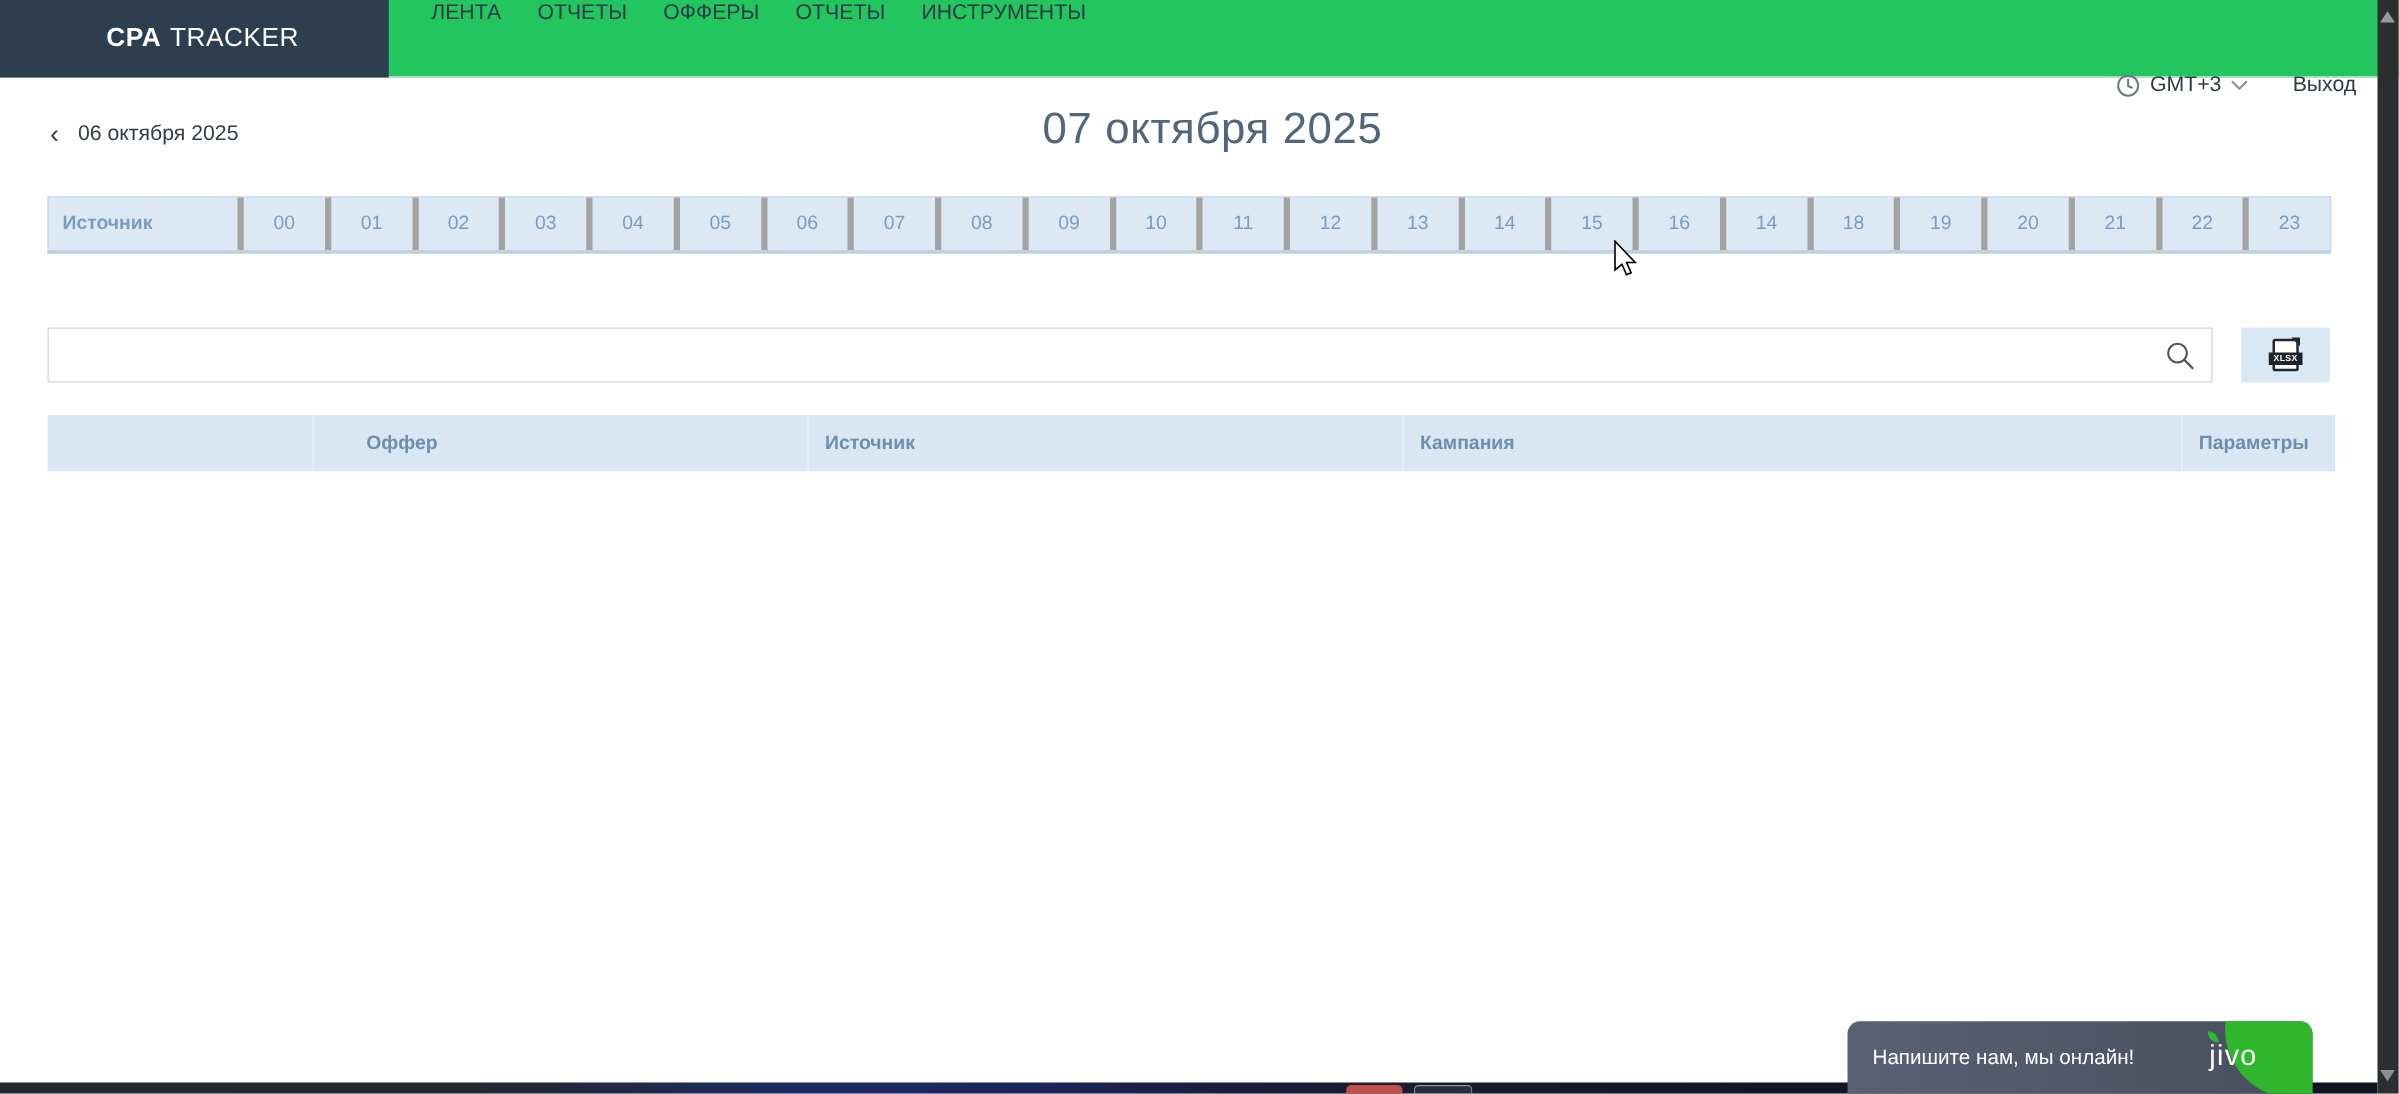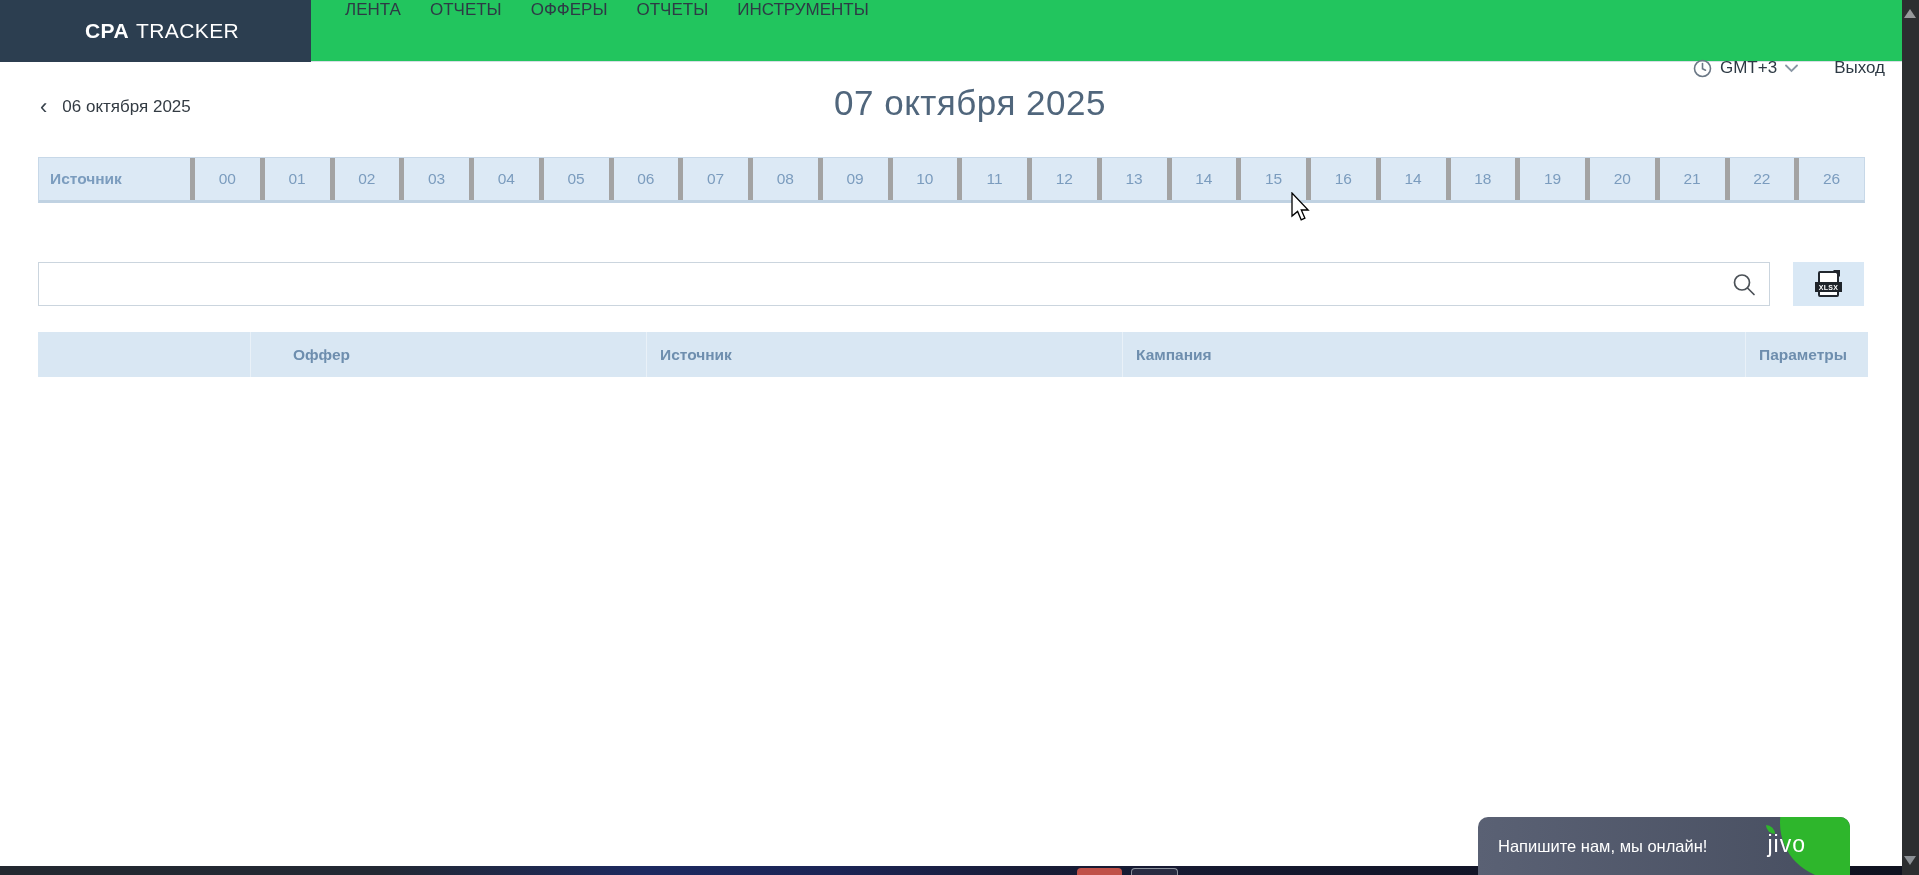--- a/index.html
+++ b/index.html
@@ -217,21 +217,21 @@
     <div class="hour-cell">13</div>
     <div class="hour-cell">14</div>
     <div class="hour-cell">15</div>
     <div class="hour-cell">16</div>
     <div class="hour-cell">14</div>
     <div class="hour-cell">18</div>
     <div class="hour-cell">19</div>
     <div class="hour-cell">20</div>
     <div class="hour-cell">21</div>
     <div class="hour-cell">22</div>
-    <div class="hour-cell">26</div>
+    <div class="hour-cell">23</div>
   </div>
 
 <div class="search-wrap">
   <input class="search-input" type="text" value="" placeholder="" style="">
   <svg class="search-icon" viewBox="0 0 26 26">
     <circle cx="11" cy="10.5" r="7.5" fill="none" stroke="#4b5157" stroke-width="1.7"></circle>
     <line x1="16.5" y1="16" x2="23" y2="22.5" stroke="#4b5157" stroke-width="1.7" stroke-linecap="round"></line>
   </svg>
 </div>
 <div class="export-btn">

